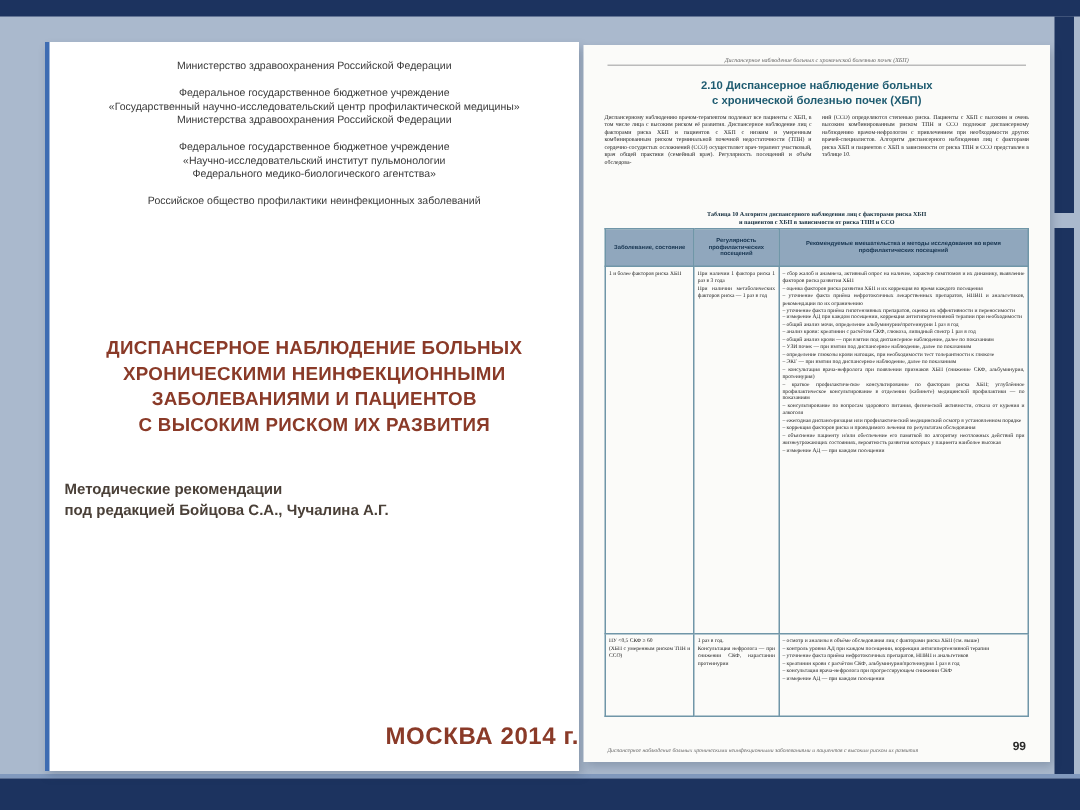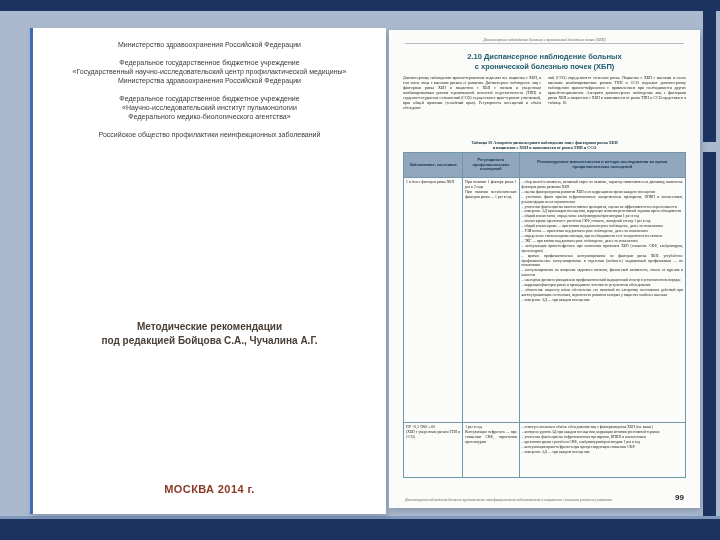--- a/index.html
+++ b/index.html
@@ -23,27 +23,27 @@
   }
   .cover-head{position:absolute;top:12px;left:10px;right:10px;text-align:center;color:#3a3a3a;}
   .ministry{font-size:7px;line-height:9px;}
   .org{font-size:7px;line-height:9px;margin-top:9px;white-space:pre-line;}
   .cover-title{
     position:absolute;top:196px;left:6px;right:6px;text-align:center;
     font-weight:bold;font-size:12.5px;line-height:17px;color:#8a3a28;
     white-space:pre-line;letter-spacing:0.2px;
   }
   .cover-subtitle{
-    position:absolute;top:292px;left:10px;right:10px;text-align:center;
+    position:absolute;top:292px;left:10px;right:10px;
     font-weight:bold;font-size:10px;line-height:13.5px;color:#4a4038;
     white-space:pre-line;
   }
   .cover-city{
-    position:absolute;top:455px;left:0;right:0;text-align:center;
-    font-weight:bold;font-size:11px;color:#8a3a28;letter-spacing:0.4px;
+    position:absolute;top:455px;left:0;right:0;text-align:right;
+    font-weight:bold;font-size:16px;color:#8a3a28;letter-spacing:0.4px;
   }
 
   
   .page{
     position:absolute;left:389px;top:30px;width:311px;height:478px;
     background:#fbfbf9;box-shadow:2px 3px 6px rgba(40,55,80,0.25);
     font-family:"Liberation Serif", serif;
   }
   .running-head{
     position:absolute;top:7px;left:16px;right:16px;text-align:center;
@@ -100,20 +100,24 @@
   <div class="cover-head">
     <div class="ministry">Министерство здравоохранения Российской Федерации</div>
     <div class="org">Федеральное государственное бюджетное учреждение
 «Государственный научно-исследовательский центр профилактической медицины»
 Министерства здравоохранения Российской Федерации</div>
     <div class="org">Федеральное государственное бюджетное учреждение
 «Научно-исследовательский институт пульмонологии
 Федерального медико-биологического агентства»</div>
     <div class="org">Российское общество профилактики неинфекционных заболеваний</div>
   </div>
+  <div class="cover-title">ДИСПАНСЕРНОЕ НАБЛЮДЕНИЕ БОЛЬНЫХ
+ХРОНИЧЕСКИМИ НЕИНФЕКЦИОННЫМИ
+ЗАБОЛЕВАНИЯМИ И ПАЦИЕНТОВ
+С ВЫСОКИМ РИСКОМ ИХ РАЗВИТИЯ</div>
   <div class="cover-subtitle">Методические рекомендации
 под редакцией Бойцова С.А., Чучалина А.Г.</div>
   <div class="cover-city">МОСКВА 2014 г.</div>
 </div>
 
 <div class="page">
   <div class="running-head">Диспансерное наблюдение больных с хронической болезнью почек (ХБП)</div>
   <div class="section-title">2.10 Диспансерное наблюдение больных
 с хронической болезнью почек (ХБП)</div>
   <div class="body-cols">

